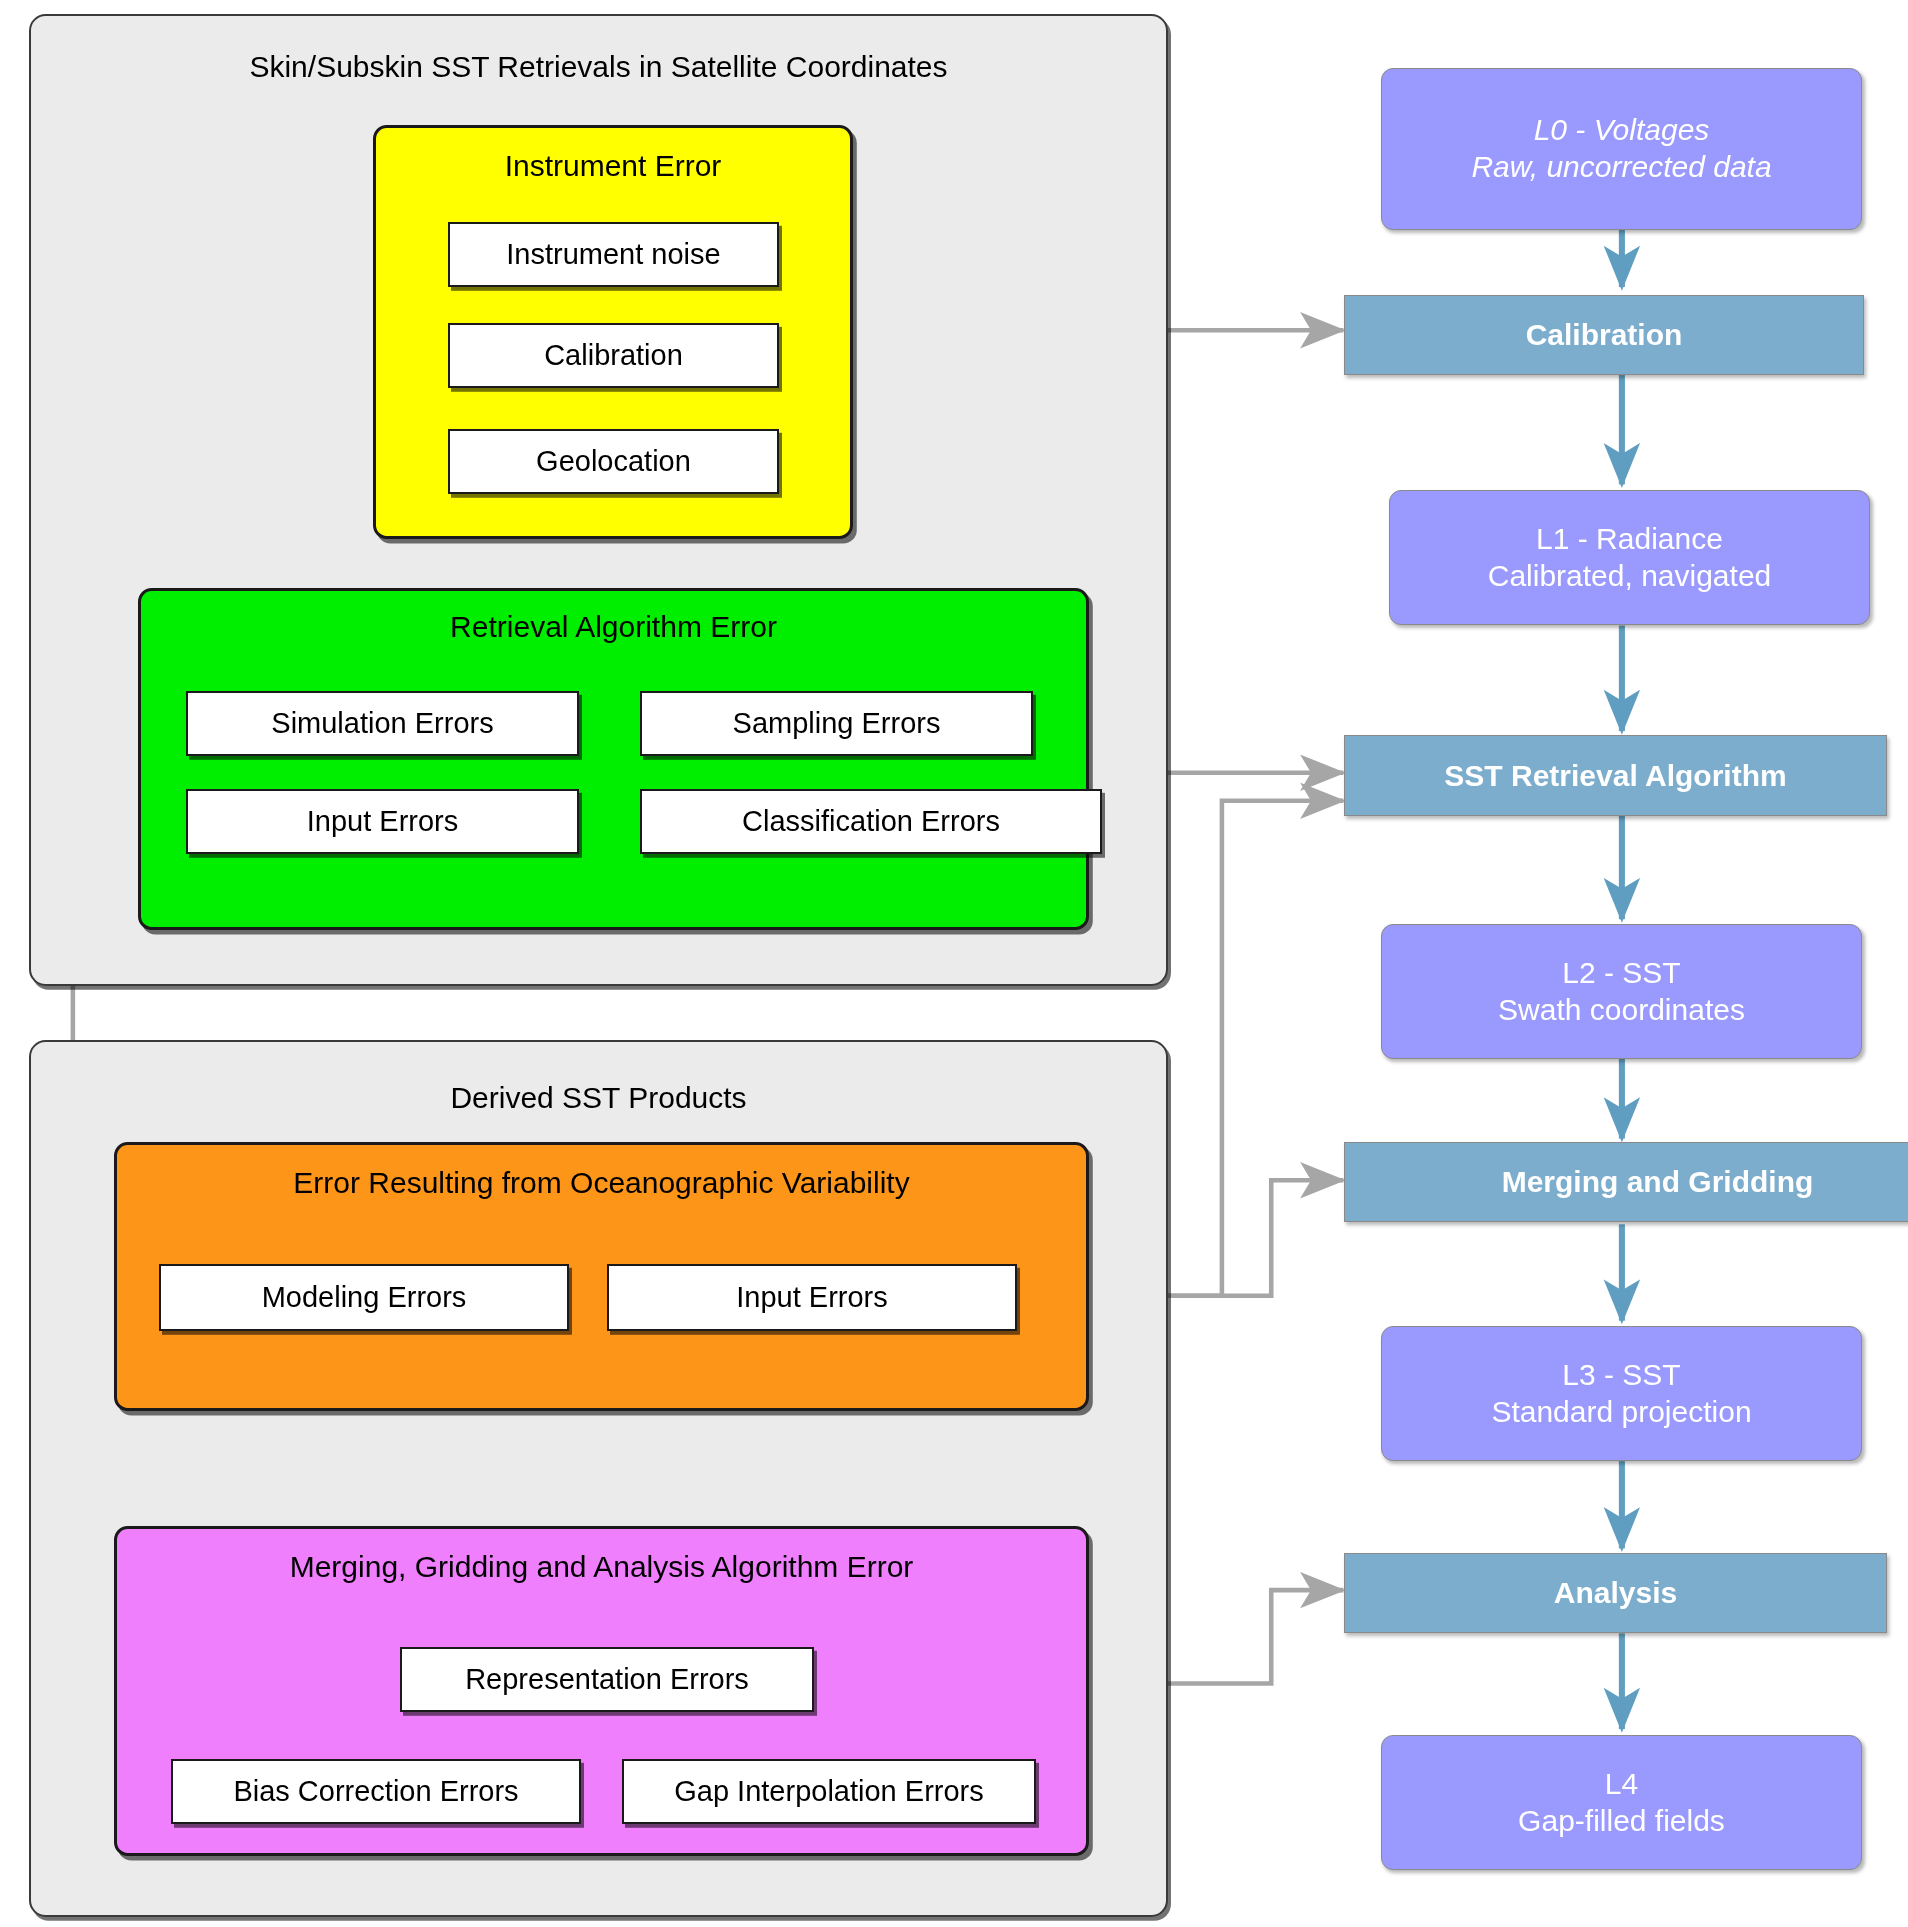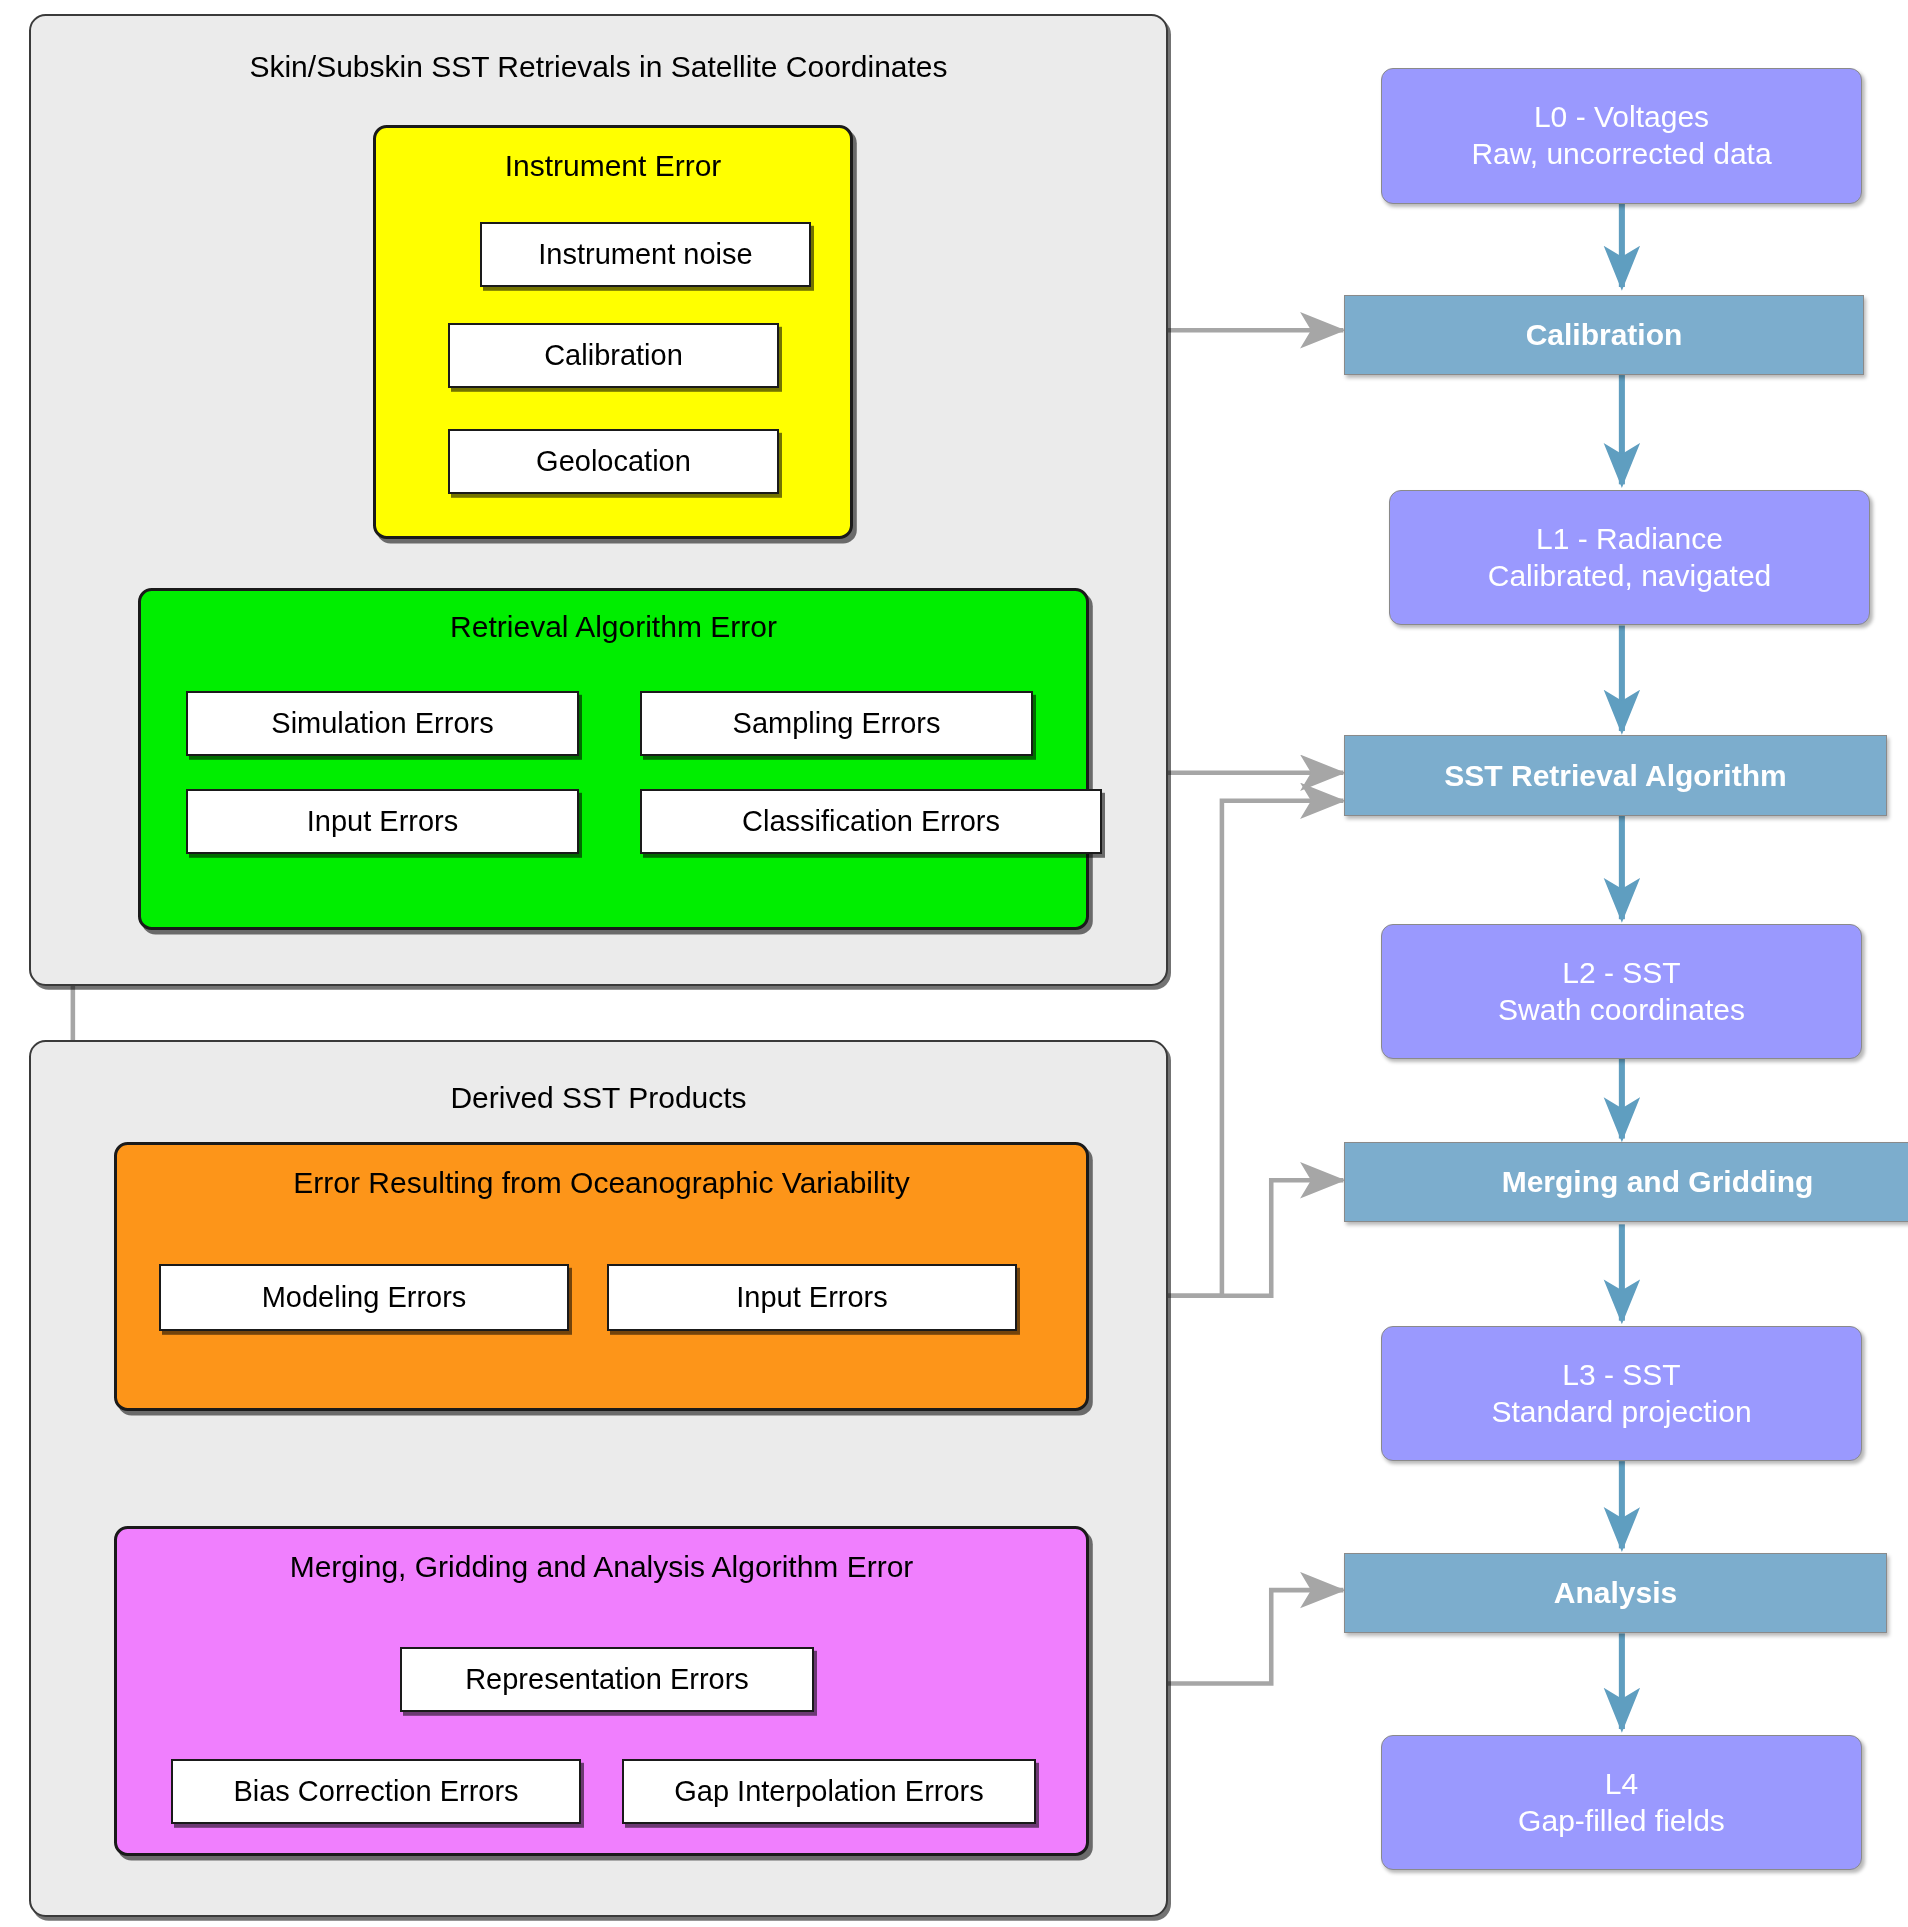--- a/index.html
+++ b/index.html
@@ -115,21 +115,21 @@
     <path d="M2137,2152 L2137,2278" stroke="#5f9ec0" stroke-width="8" fill="none" marker-end="url(#ahb)"></path>
   </svg>
 
   <div class="panel" style="left:29px;top:13.7px;width:1139px;height:972px;">
     <div class="panel-title" style="top:34px;">Skin/Subskin SST Retrievals in Satellite Coordinates</div>
   </div>
 
   <div class="cat" style="left:373px;top:125px;width:480px;height:414px;background:#ffff00;">
     <div class="cat-title" style="top:21px;">Instrument Error</div>
   </div>
-  <div class="leaf" style="left:448px;top:222px;width:331px;height:65px;margin-left:32px;">Instrument noise</div>
+  <div class="leaf" style="left:448px;top:222px;width:331px;height:65px;">Instrument noise</div>
   <div class="leaf" style="left:448px;top:323px;width:331px;height:65px;">Calibration</div>
   <div class="leaf" style="left:448px;top:429px;width:331px;height:65px;">Geolocation</div>
 
   <div class="cat" style="left:138px;top:588px;width:951px;height:342px;background:#00ee00;">
     <div class="cat-title" style="top:19px;">Retrieval Algorithm Error</div>
   </div>
   <div class="leaf" style="left:186px;top:691px;width:393px;height:65px;">Simulation Errors</div>
   <div class="leaf" style="left:640px;top:691px;width:393px;height:65px;">Sampling Errors</div>
   <div class="leaf" style="left:186px;top:789px;width:393px;height:65px;">Input Errors</div>
   <div class="leaf" style="left:640px;top:789px;width:462px;height:65px;">Classification Errors</div>
@@ -144,21 +144,21 @@
   <div class="leaf" style="left:159px;top:1264px;width:410px;height:67px;">Modeling Errors</div>
   <div class="leaf" style="left:607px;top:1264px;width:410px;height:67px;">Input Errors</div>
 
   <div class="cat" style="left:114px;top:1526px;width:975px;height:330px;background:#f07ffe;">
     <div class="cat-title" style="top:21px;">Merging, Gridding and Analysis Algorithm Error</div>
   </div>
   <div class="leaf" style="left:400px;top:1647px;width:414px;height:65px;">Representation Errors</div>
   <div class="leaf" style="left:171px;top:1759px;width:410px;height:65px;">Bias Correction Errors</div>
   <div class="leaf" style="left:622px;top:1759px;width:414px;height:65px;">Gap Interpolation Errors</div>
 
-  <div class="pipe-data" style="left:1381px;top:68px;width:481px;height:136px;">
+  <div class="pipe-data" style="left:1381px;top:68px;width:481px;height:162px;font-style:italic;">
     <span>L0 - Voltages</span>
     <span>Raw, uncorrected data</span>
   </div>
 
   <div class="pipe-proc" style="left:1344px;top:295px;width:520px;height:80px;">
     <span>Calibration</span>
   </div>
 
   <div class="pipe-data" style="left:1381px;top:490px;width:481px;height:135px;margin-left:8px;">
     <span>L1 - Radiance</span>

